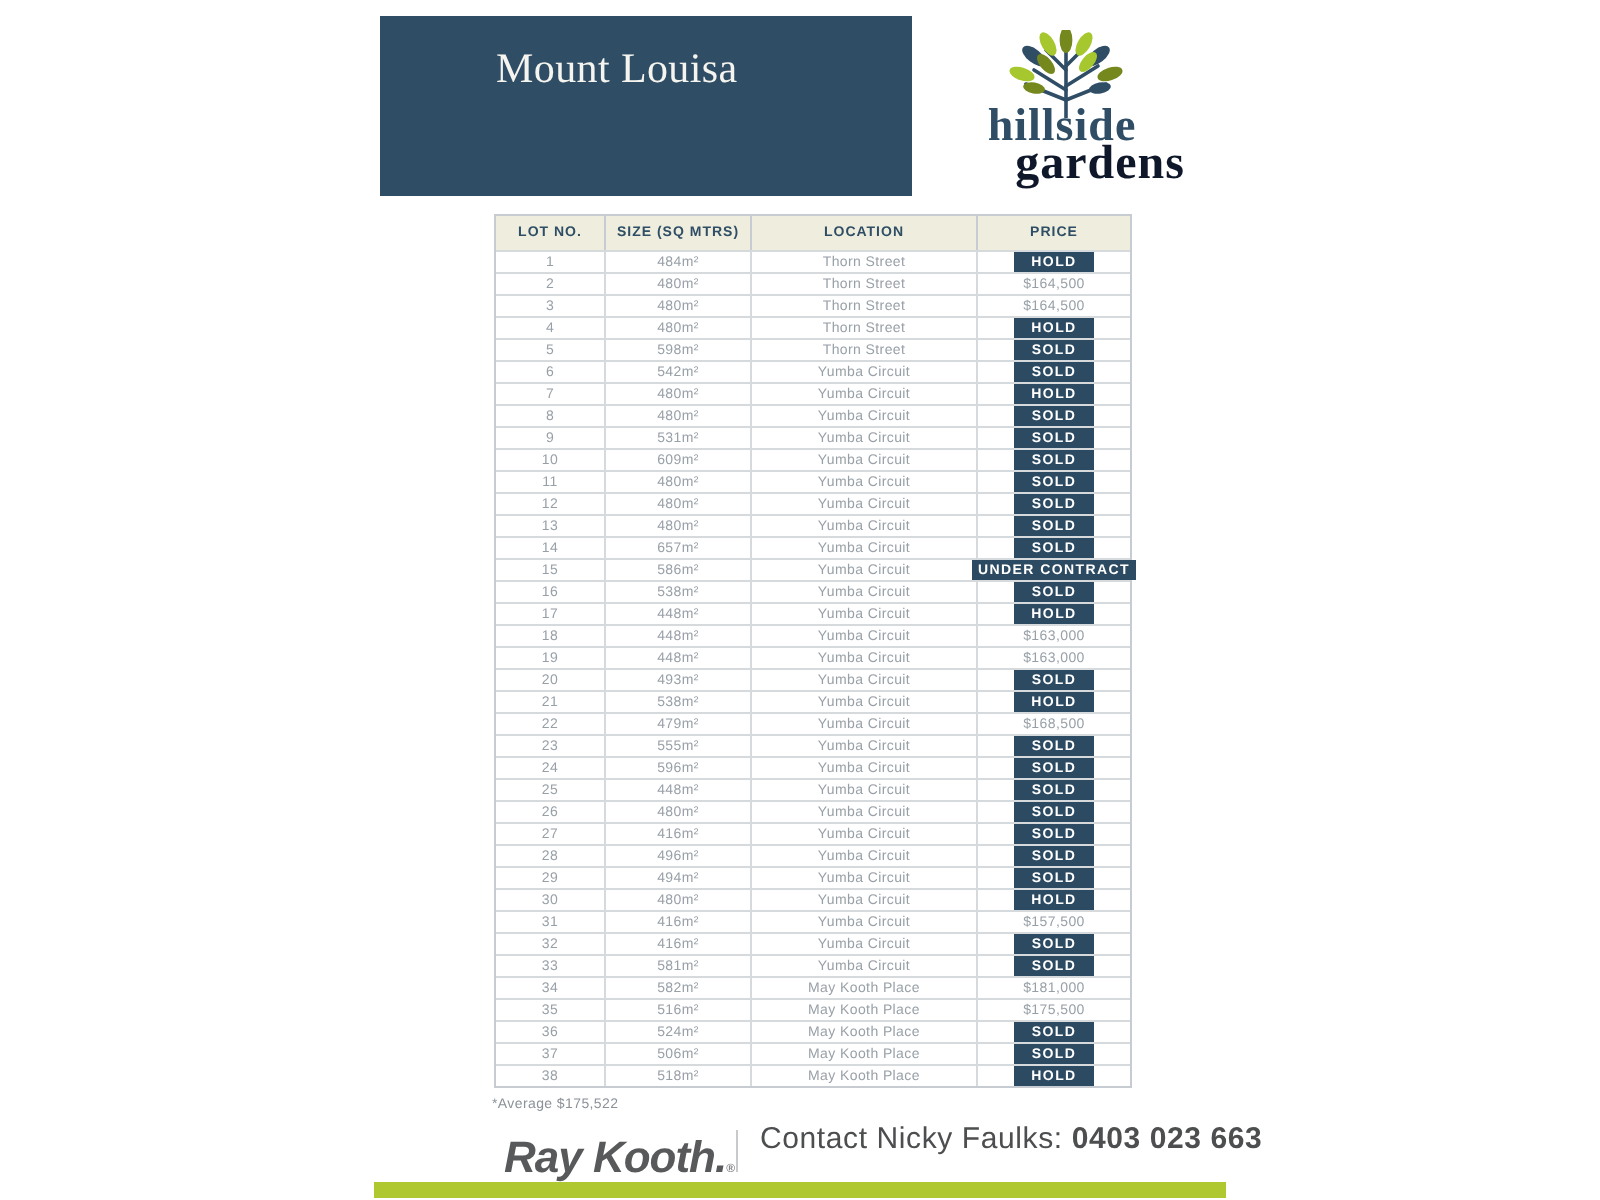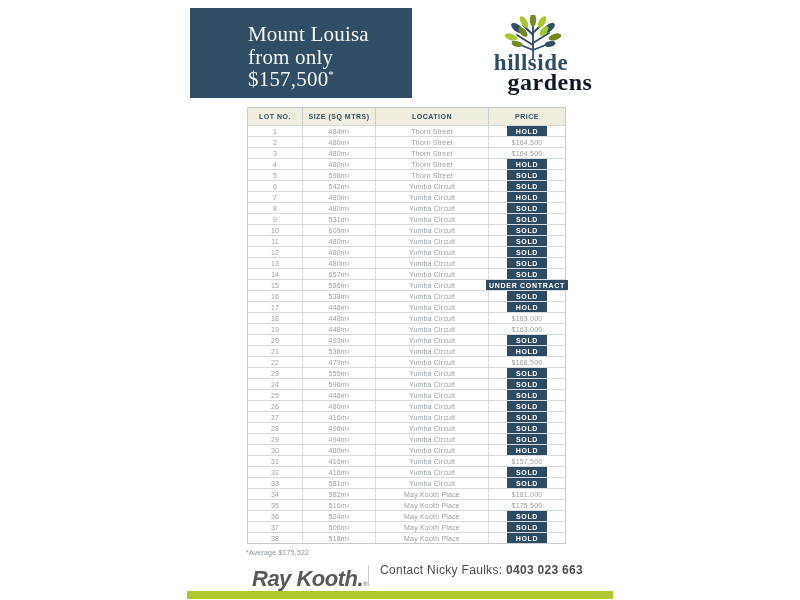--- a/index.html
+++ b/index.html
@@ -2,21 +2,21 @@
 <html><head>
 <meta charset="utf-8">
 <style>
   html,body{margin:0;padding:0;}
   body{
     width:800px;height:600px;background:#ffffff;position:relative;overflow:hidden;
     font-family:"Liberation Sans", sans-serif;
   }
   
   .navy-box{
-    position:absolute;left:190px;top:8px;width:222px;height:90px;
+    position:absolute;left:190px;top:8px;width:266px;height:90px;
     background:#2F4E66;
   }
   .headline{
     padding:15px 0 0 58px;
     font-family:"Liberation Serif", serif;
     color:#F5F4EE;font-size:21px;line-height:22.5px;letter-spacing:0.2px;
   }
   .headline sup{font-size:11px;line-height:0;}
   
   .logo-tree{position:absolute;left:487px;top:15px;width:92px;height:44px;}
@@ -60,32 +60,31 @@
   }
   
   .brand{
     position:absolute;left:252px;top:566px;
     font-size:22px;font-weight:bold;font-style:italic;color:#58595B;letter-spacing:-0.5px;
   }
   .brand .reg{font-size:6px;font-style:normal;vertical-align:baseline;color:#808184;}
   .f-divider{position:absolute;left:368px;top:565px;width:1px;height:21px;background:#C8C9CB;}
   .contact{
     position:absolute;left:380px;top:564px;
-    font-size:12px;color:#4D4E50;line-height:12px;letter-spacing:0.3px;
+    font-size:15px;color:#4D4E50;line-height:12px;letter-spacing:0.3px;
   }
   .contact .bold{font-weight:bold;}
   .green-bar{position:absolute;left:187px;top:591px;width:426px;height:8px;background:#AFC82F;}
 </style>
 </head>
 <body>
 
 <div class="navy-box">
   <div class="headline">
     <div>Mount Louisa</div>
-    <div><span>from only $157,500</span><sup>*</sup></div>
   </div>
 </div>
 
 <svg class="logo-tree" viewBox="0 0 92 44" xmlns="http://www.w3.org/2000/svg">
   <g stroke="#2F4E66" stroke-width="1.8" fill="none" stroke-linecap="round">
     <path d="M46 44 L46 11"></path>
     <path d="M46 30 L30 20"></path>
     <path d="M46 28 L62 18"></path>
     <path d="M46 20 L36 10"></path>
     <path d="M46 18 L56 8"></path>

